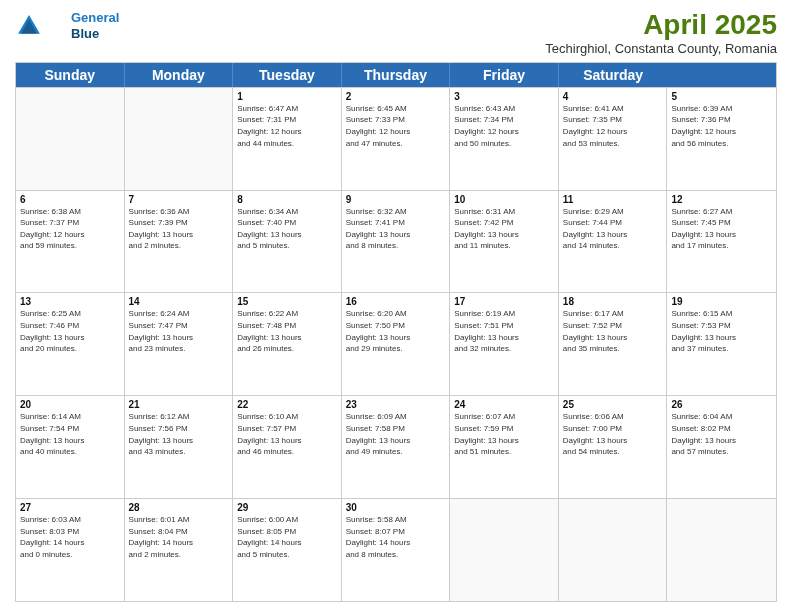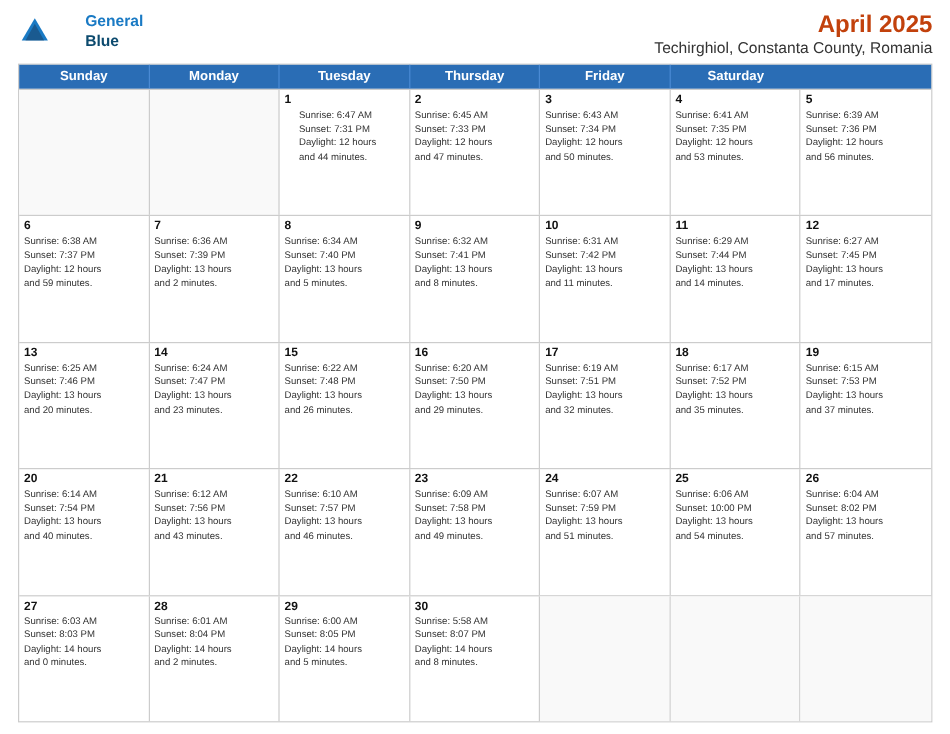--- a/index.html
+++ b/index.html
@@ -39,43 +39,43 @@
       color: #1a7ac4;
     }
     .logo-icon {
       width: 28px;
       height: 28px;
     }
     .title-block {
       text-align: right;
     }
     .main-title {
-      font-size: 20px;
+      font-size: 28px;
       font-weight: bold;
-      color: #c2410c;
+      color: #4d7c0f;
       line-height: 1.1;
     }
     .subtitle {
       font-size: 13px;
       color: #333;
     }
     .calendar {
       flex: 1;
       display: flex;
       flex-direction: column;
       border: 1px solid #ccc;
     }
     .cal-header-row {
       display: grid;
       grid-template-columns: repeat(7, 1fr);
       background: #2a6db5;
     }
     .cal-header-cell {
       color: #fff;
-      font-size: 11px;
+      font-size: 14px;
       font-weight: bold;
       text-align: center;
       padding: 4px 2px;
       border-right: 1px solid #4a8ad4;
     }
     .cal-header-cell:last-child { border-right: none; }
     .cal-body {
       flex: 1;
       display: flex;
       flex-direction: column;
@@ -138,21 +138,21 @@
         <div class="cal-header-cell">Thursday</div>
         <div class="cal-header-cell">Friday</div>
         <div class="cal-header-cell">Saturday</div>
       </div>
     <div class="cal-body">
     <div class="cal-week">
           <div class="cal-cell empty"></div>
           <div class="cal-cell empty"></div>
           <div class="cal-cell">
             <div class="day-num">1</div>
-            <div class="day-info" style="white-space: pre-line; margin-left: 12px;">Sunrise: 6:47 AM
+            <div class="day-info" style="white-space: pre-line;">Sunrise: 6:47 AM
 Sunset: 7:31 PM
 Daylight: 12 hours
 and 44 minutes.</div>
           </div>
           <div class="cal-cell">
             <div class="day-num">2</div>
             <div class="day-info" style="white-space: pre-line;">Sunrise: 6:45 AM
 Sunset: 7:33 PM
 Daylight: 12 hours
 and 47 minutes.</div>
@@ -313,21 +313,21 @@
           <div class="cal-cell">
             <div class="day-num">24</div>
             <div class="day-info" style="white-space: pre-line;">Sunrise: 6:07 AM
 Sunset: 7:59 PM
 Daylight: 13 hours
 and 51 minutes.</div>
           </div>
           <div class="cal-cell">
             <div class="day-num">25</div>
             <div class="day-info" style="white-space: pre-line;">Sunrise: 6:06 AM
-Sunset: 10:00 PM
+Sunset: 7:00 PM
 Daylight: 13 hours
 and 54 minutes.</div>
           </div>
           <div class="cal-cell">
             <div class="day-num">26</div>
             <div class="day-info" style="white-space: pre-line;">Sunrise: 6:04 AM
 Sunset: 8:02 PM
 Daylight: 13 hours
 and 57 minutes.</div>
           </div>

